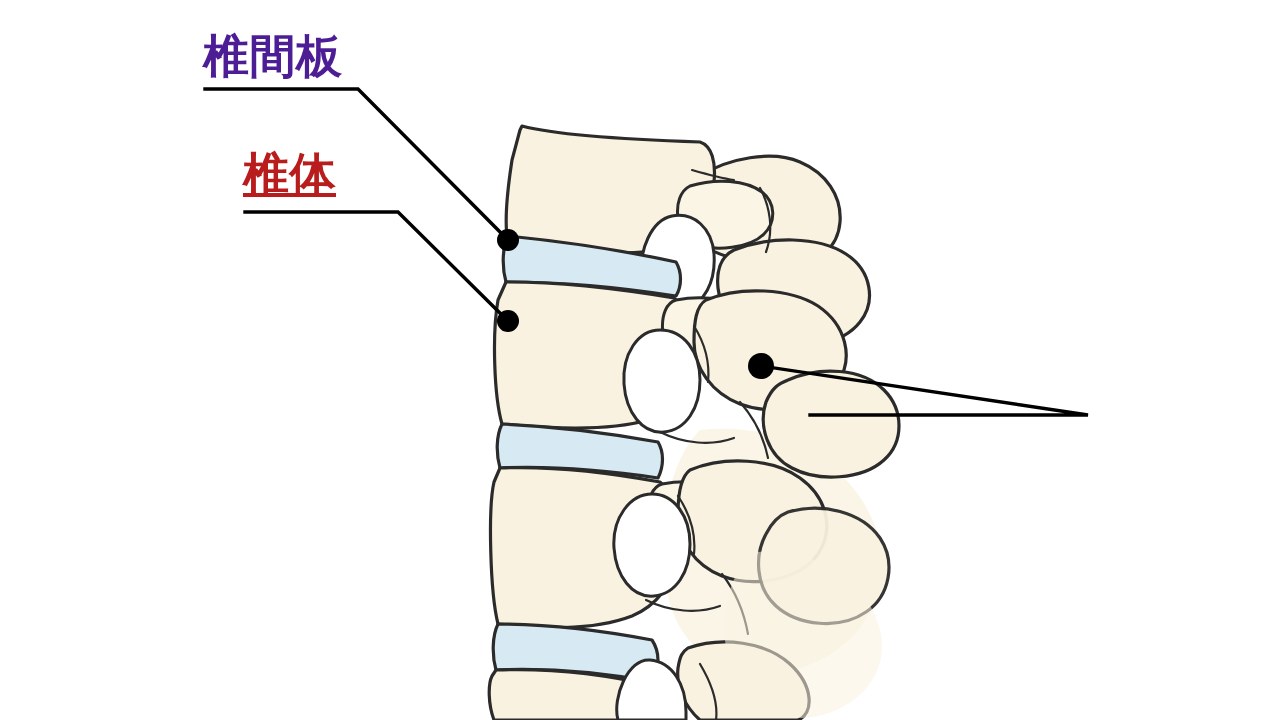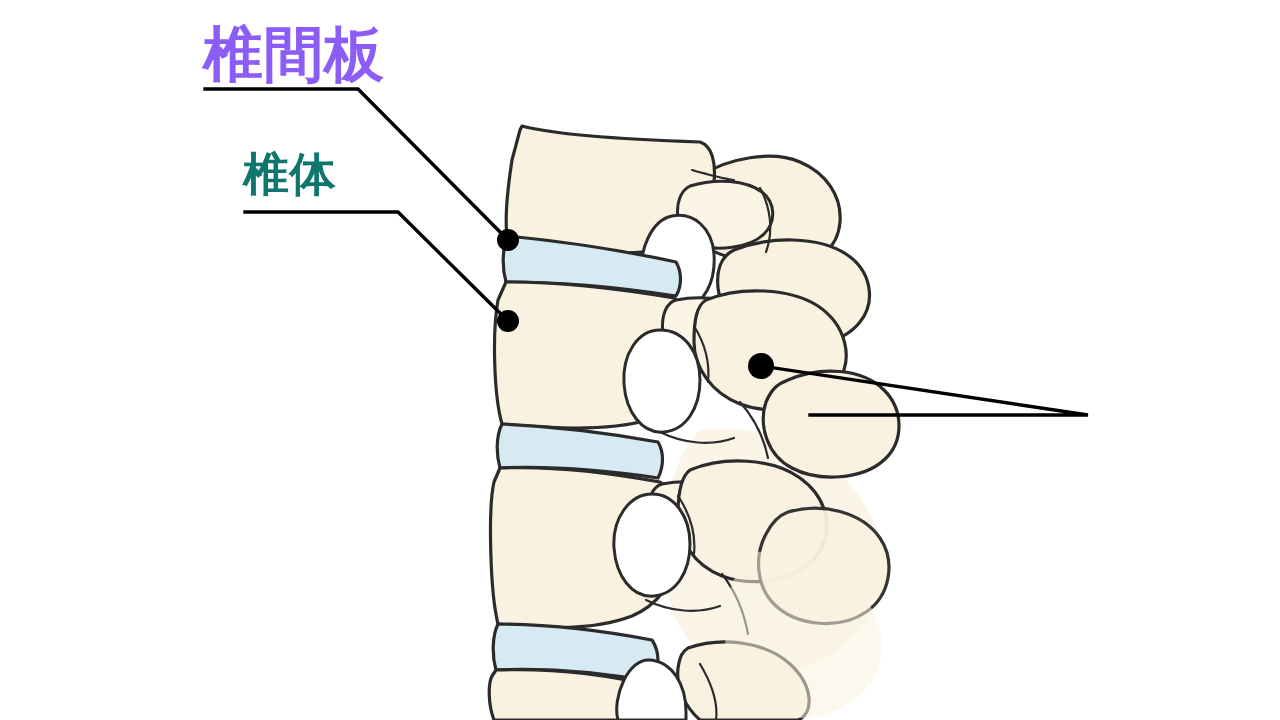--- a/index.html
+++ b/index.html
@@ -220,18 +220,18 @@
 
       <g>
         <circle class="dot" cx="508" cy="240" r="11"></circle>
         <circle class="dot" cx="508" cy="321" r="11"></circle>
         <circle class="dot" cx="761" cy="366" r="13"></circle>
       </g>
 
     </g>
   </svg>
 
-  <div class="lbl" id="lbl-disc" style="left: 203px; top: 24px; font-size: 60px; color: #8b5cf6;">椎間板</div>
-
-  <div class="lbl" id="lbl-body" style="left: 243px; top: 151px; font-size: 46px; color: #0f766e;">椎体</div>
+  <div class="lbl" id="lbl-disc" style="left: 203px; top: 33px; font-size: 46px; color: #4c1d95;">椎間板</div>
+
+  <div class="lbl" id="lbl-body" style="left: 243px; top: 151px; font-size: 46px; color: #b91c1c; text-decoration: underline;">椎体</div>
 
 
 </div>
 
 </body></html>

